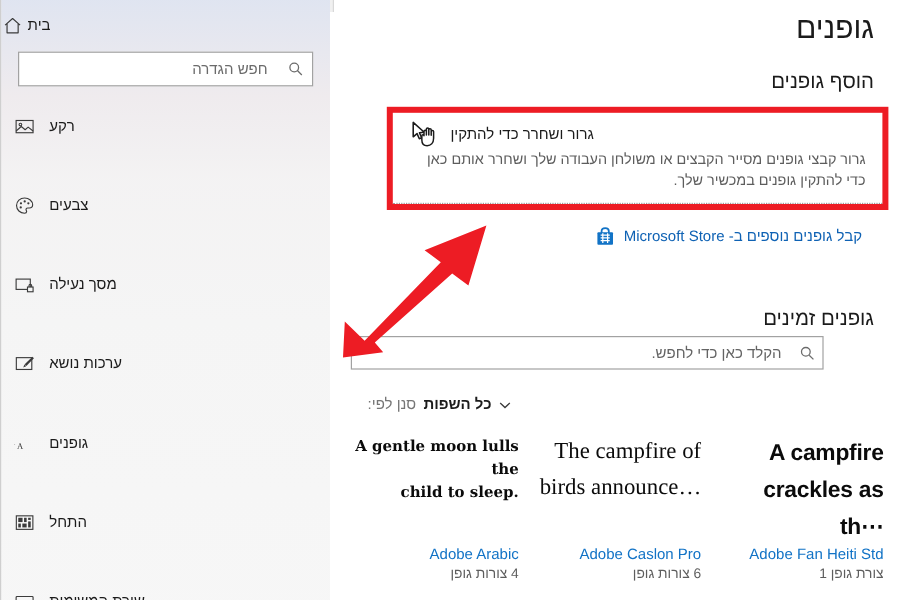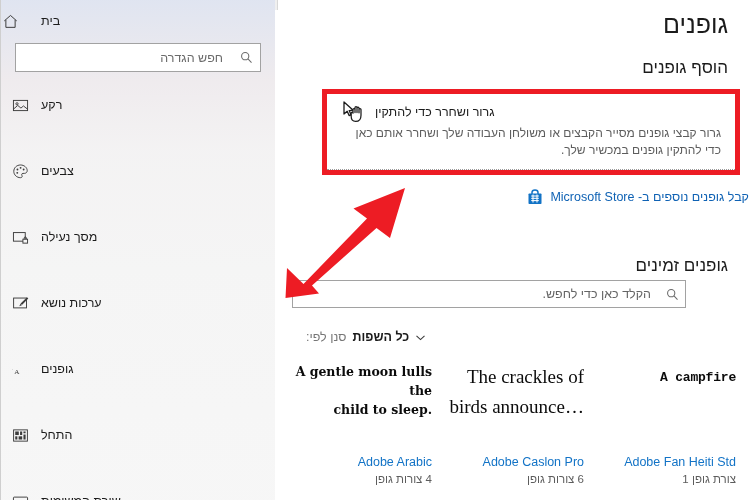--- a/index.html
+++ b/index.html
@@ -122,21 +122,21 @@
     color: #5d5d5d;
     line-height: 16.5px;
     text-align: right;
     padding-right: 0px;
   }
 
   
   .store-link {
     position: absolute;
     top: 189px;
-    right: 1px;
+    right: 32px;
     display: flex;
     flex-direction: row-reverse;
     align-items: center;
     gap: 7px;
     cursor: pointer;
     text-decoration: none;
   }
   .store-icon {
     width: 16px;
     height: 16px;
@@ -246,23 +246,23 @@
     display: flex;
     align-items: flex-start;
     justify-content: flex-end;
     text-align: right;
     color: #0b0b0b;
     overflow: hidden;
   }
   .card-preview span { display: block; }
 
   .pv-1 {
-    font-family: Liberation Mono, monospace;
+    font-family: Liberation Sans, sans-serif;
     font-weight: 700;
-    font-size: 13px;
+    font-size: 19px;
     line-height: 31px;
     letter-spacing: -0.2px;
   }
   .pv-2 {
     font-family: "Liberation Serif", "DejaVu Serif", serif;
     font-size: 19px;
     line-height: 30px;
   }
   .pv-3 {
     font-family: "DejaVu Serif", "Liberation Serif", serif;
@@ -310,21 +310,21 @@
       linear-gradient(180deg, rgba(205,214,236,0.55) 0%, rgba(233,226,231,0.55) 16%, rgba(241,239,240,0.5) 30%, rgba(244,244,244,0.45) 55%, rgba(247,247,247,0.6) 100%),
       #f6f6f6;
     overflow: hidden;
   }
 
   .nav-home {
     display: flex;
     flex-direction: row-reverse;
     align-items: center;
     justify-content: flex-start;
-    gap: 22px;
+    gap: 4px;
     margin: 12px 22px 0 0;
     cursor: pointer;
   }
   .nav-home .ico { width: 18px; height: 18px; flex: 0 0 auto; display:flex; align-items:center; justify-content:center;}
   .nav-home .lbl { font-size: 12.5px; color: #1b1b1b; line-height: 18px; }
 
   .side-search {
     margin: 13px 14px 0 14px;
     height: 29px;
     box-sizing: border-box;
@@ -465,30 +465,31 @@
         </span>
       </div>
     </div>
 
     <div class="cards">
 
       <div class="card">
         <div class="card-preview">
           <div>
             <span class="pv-1">A campfire</span>
+            <span class="pv-1">crackles as th⋯</span>
           </div>
         </div>
         <div class="card-name">Adobe Fan Heiti Std</div>
         <div class="card-sub">צורת גופן 1</div>
       </div>
 
       <div class="card">
         <div class="card-preview">
           <div>
-            <span class="pv-2">The crackles of</span>
+            <span class="pv-2">The campfire of</span>
             <span class="pv-2">birds announce…</span>
           </div>
         </div>
         <div class="card-name">Adobe Caslon Pro</div>
         <div class="card-sub">6 צורות גופן</div>
       </div>
 
       <div class="card">
         <div class="card-preview">
           <div>

